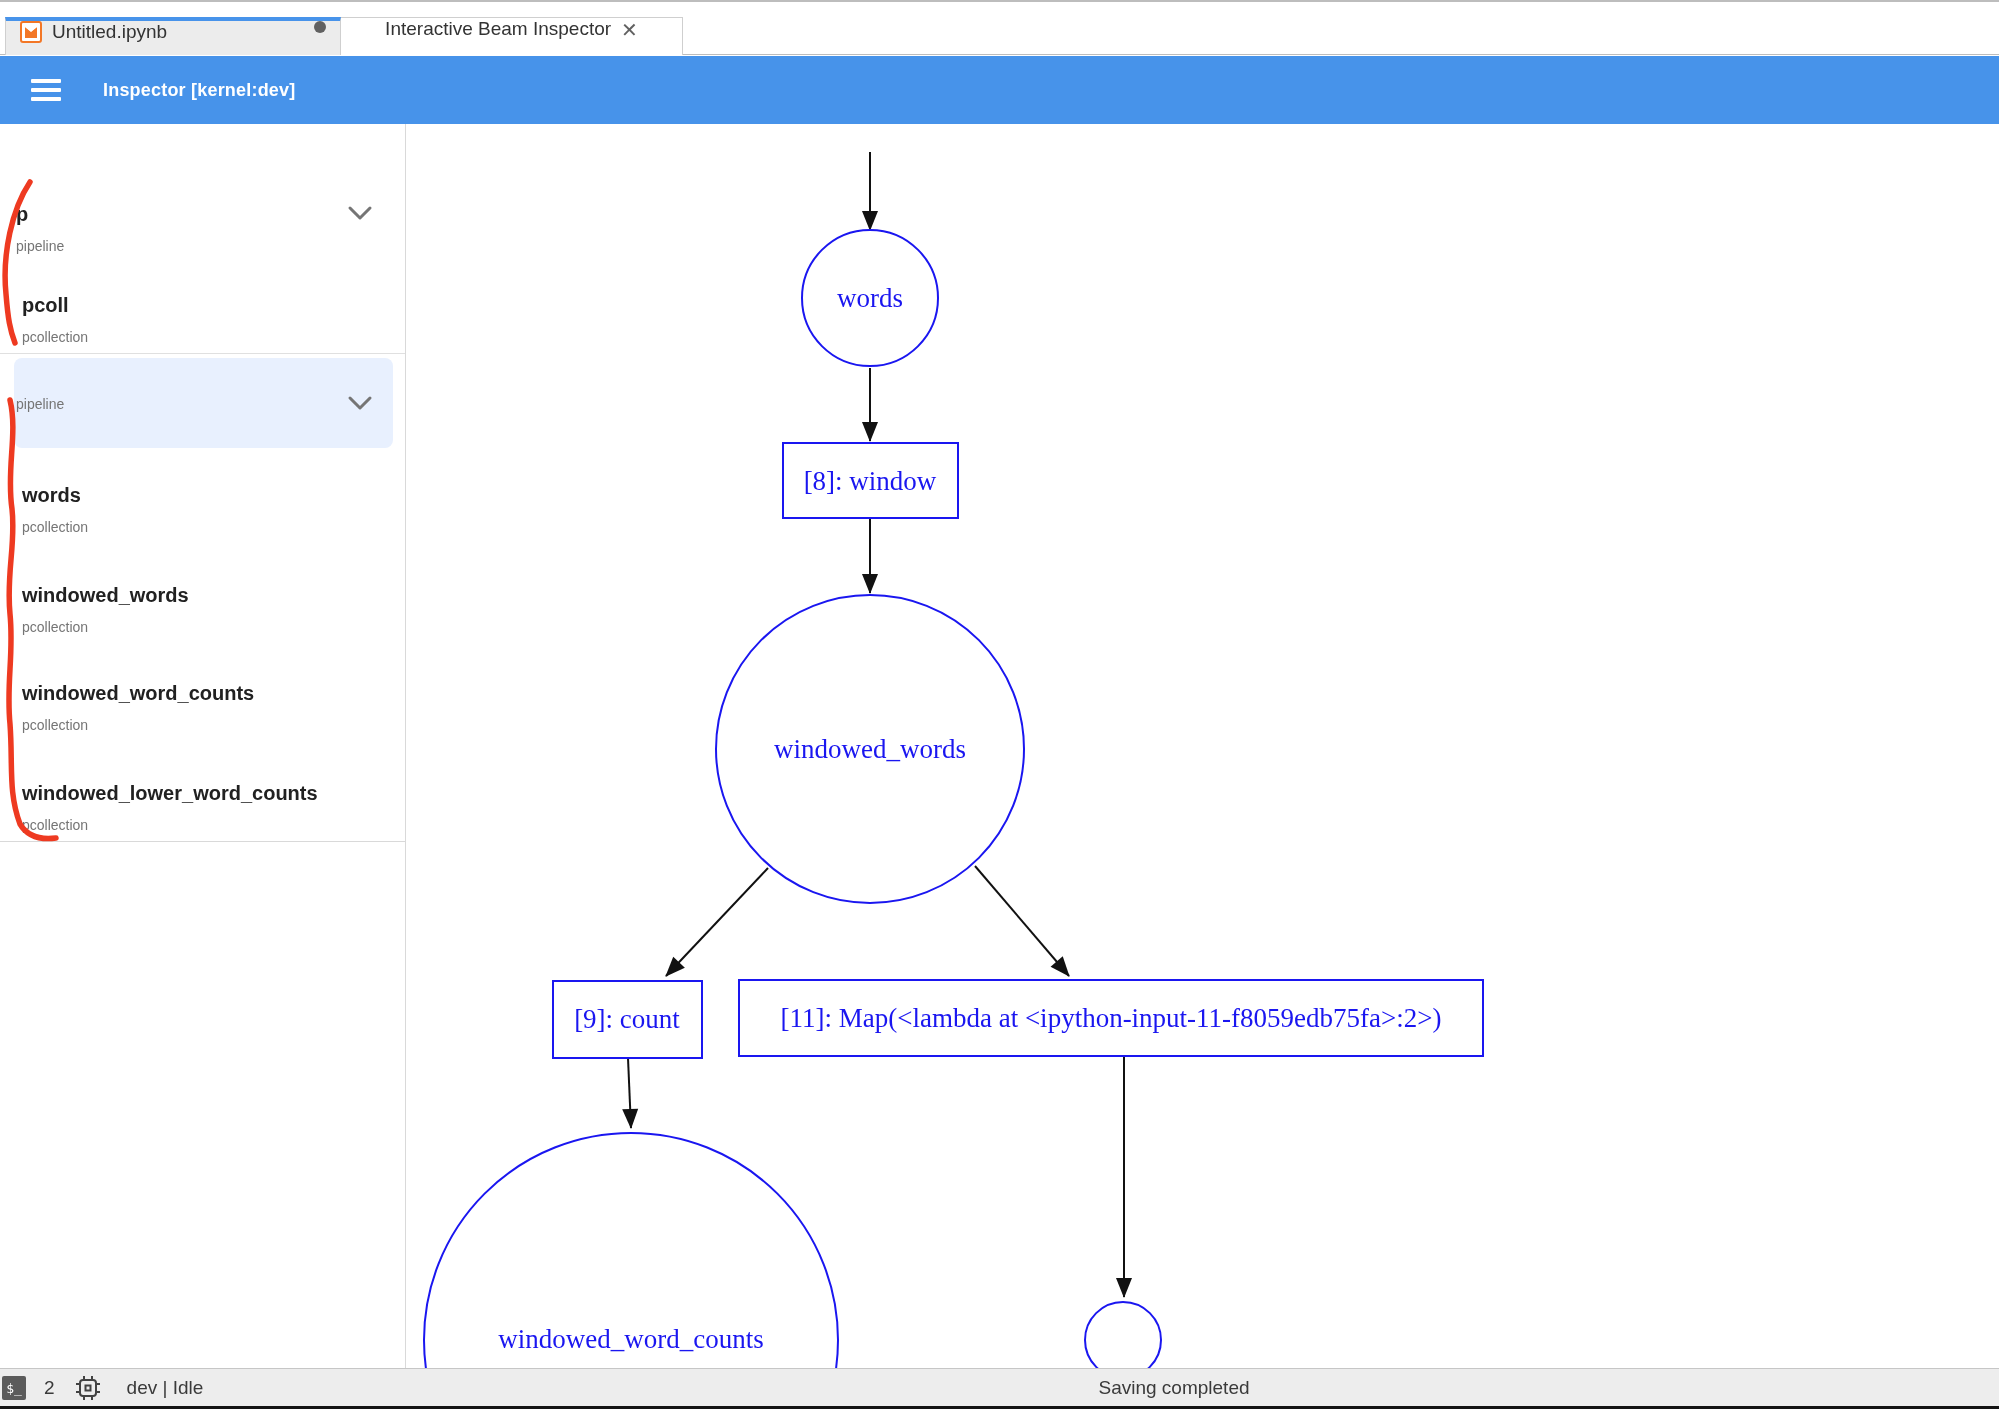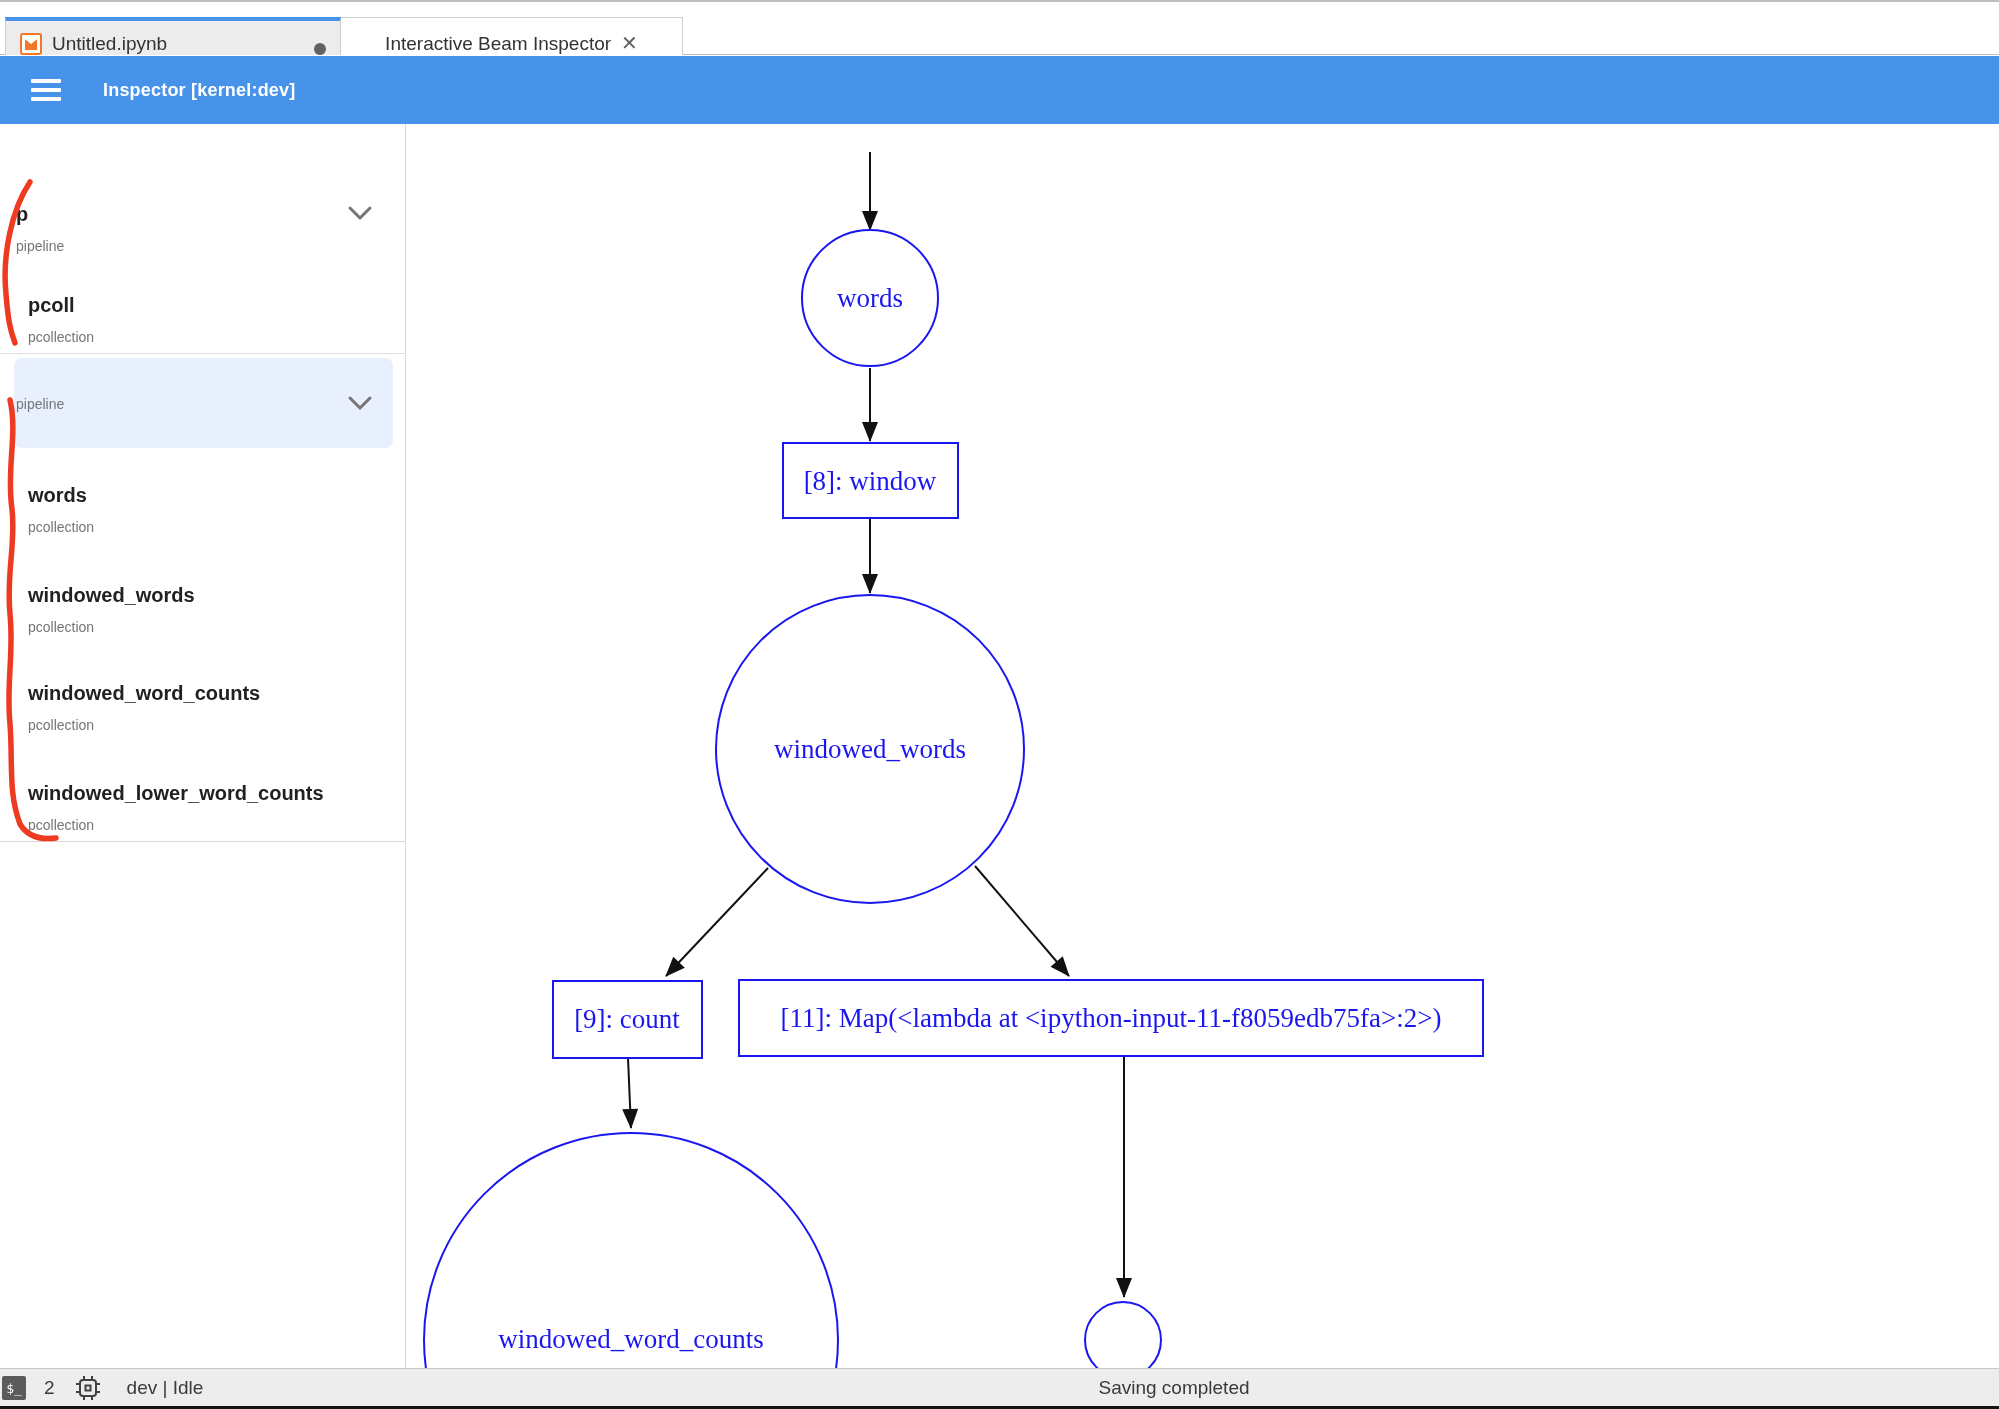--- a/index.html
+++ b/index.html
@@ -3,21 +3,21 @@
 <meta charset="utf-8">
 <style>
   html,body{margin:0;padding:0;background:#fff;}
   body{position:relative;width:1999px;height:1409px;overflow:hidden;
        font-family:"Liberation Sans",sans-serif;-webkit-font-smoothing:antialiased;}
 
   
   .topline{position:absolute;top:0;left:0;width:100%;height:2px;background:#bdbdbd;}
   .tabbar{position:absolute;top:2px;left:0;width:100%;height:53px;background:#ffffff;
           border-bottom:1px solid #bdbdbd;box-sizing:border-box;}
-  .tab{position:absolute;top:15px;height:38px;display:flex;align-items:flex-end;
+  .tab{position:absolute;top:15px;height:38px;display:flex;align-items:flex-start;
        box-sizing:border-box;font-size:19px;color:#333;}
   .tab-notebook{left:5px;width:336px;background:#ececec;border-top:4px solid #4793ea;
        border-left:1px solid #cfcfcf;border-right:1px solid #cfcfcf;padding:0 14px;}
   .tab-inspector{left:341px;width:342px;background:#ffffff;border-top:1px solid #cfcfcf;
        border-right:1px solid #cfcfcf;justify-content:center;gap:6px;}
   .nbicon{width:22px;height:22px;margin-right:10px;flex:0 0 auto;}
   .dirty-dot{width:12px;height:12px;border-radius:50%;background:#616161;margin-left:auto;}
   .close-x{color:#616161;font-size:20px;margin-left:4px;cursor:pointer;}
 
   
@@ -29,21 +29,21 @@
 
   
   .sidebar{position:absolute;top:124px;left:0;width:406px;height:1244px;background:#fff;}
   .sidebar-edge{position:absolute;top:0;right:0;width:1px;height:100%;background:#d9d9d9;}
   .sidebar-list{position:absolute;top:0;left:0;width:405px;height:718px;background:#fff;
                 border-bottom:1px solid #d9d9d9;box-sizing:border-box;}
   .side-item{position:absolute;left:0;width:405px;height:64px;cursor:pointer;}
   .side-item .l1{font-size:20px;font-weight:600;color:#212121;line-height:32px;height:32px;}
   .side-item .l2{font-size:14px;color:#757575;line-height:32px;height:32px;}
   .pad-pipe{padding-left:16px;}
-  .pad-pcoll{padding-left:28px;}
+  .pad-pcoll{padding-left:22px;}
   .divider{position:absolute;left:0;top:229px;width:405px;height:1px;background:#e0e0e0;}
   .highlight-box{position:absolute;left:14px;top:234px;width:379px;height:90px;
                  background:#e8f0fe;border-radius:8px;}
   .chev{position:absolute;width:26px;height:16px;}
   .chev-p{left:347px;top:81px;}
   .chev-anon{left:347px;top:271px;}
   .annotation-svg{position:absolute;top:0;left:0;pointer-events:none;}
 
   
   .graphwrap{position:absolute;top:124px;left:407px;width:1592px;height:1244px;background:#fff;}

